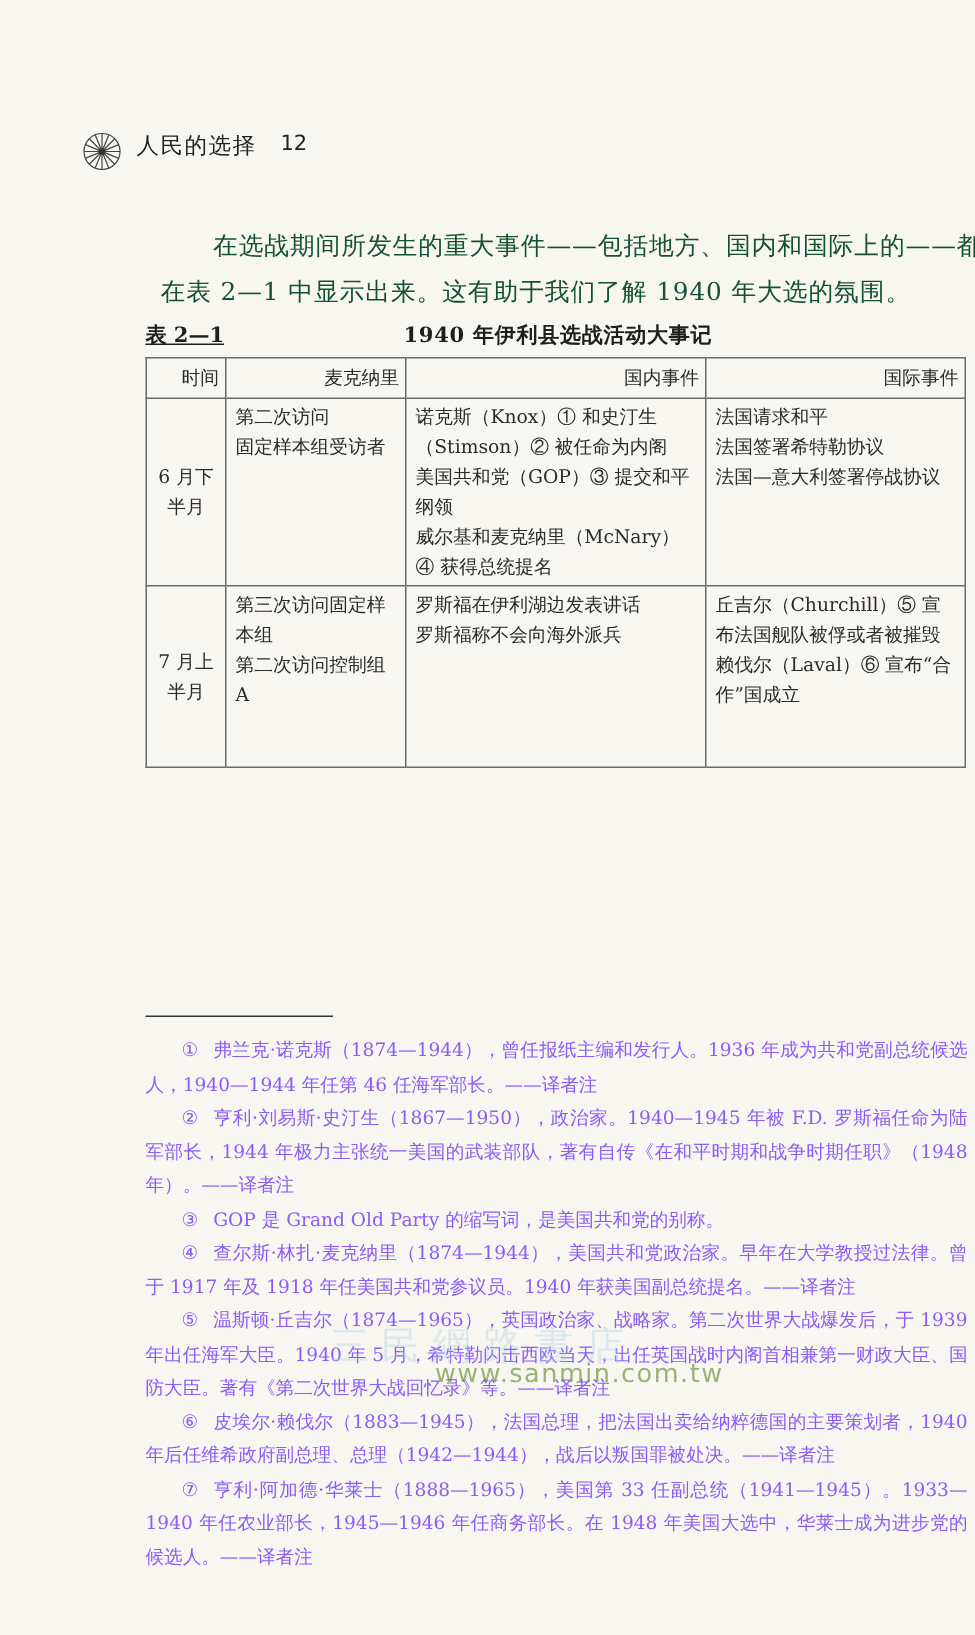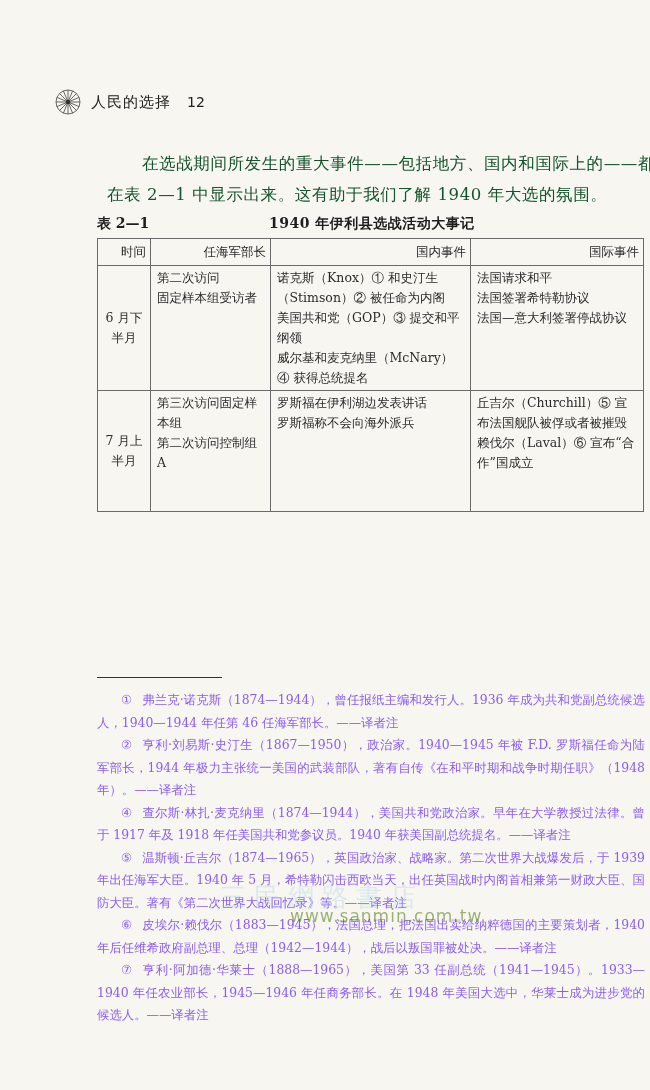--- a/index.html
+++ b/index.html
@@ -6,32 +6,32 @@
   body {
     width: 650px; height: 1090px; overflow: hidden;
     background: #f7f6f1;
     font-family: "DejaVu Serif", "Liberation Serif", serif;
     color: #2a2a2a;
     position: relative;
   }
   .page { position: absolute; left: 0; top: 0; width: 650px; height: 1090px; }
 
   
-  .running-header { position: absolute; left: 55px; top: 88px; height: 28px; display: flex; align-items: center; }
+  .running-header { position: absolute; left: 55px; top: 88px; height: 28px; display: flex; align-items: flex-start; }
   .emblem { width: 26px; height: 26px; margin-right: 10px; }
   .header-title { font-family: "DejaVu Sans", "Liberation Sans", sans-serif; font-size: 15px; color: #222; letter-spacing: 1px; }
   .header-page { font-family: "DejaVu Sans", "Liberation Sans", sans-serif; font-size: 14px; color: #222; margin-left: 16px; }
 
   
   .intro { position: absolute; left: 107px; top: 148px; width: 548px; font-size: 16.5px; line-height: 31px; color: #14532d; letter-spacing: 0.6px; }
   .intro p { margin: 0; text-indent: 35px; }
 
   
   .caption { position: absolute; left: 97px; top: 215px; width: 548px; height: 20px; font-weight: bold; font-size: 14px; color: #1e1e1e; }
-  .caption .label { position: absolute; left: 0; top: 0; }
+  .caption .label { position: absolute; left: 0; top: 0; text-decoration: underline; }
   .caption .title { position: absolute; left: 172px; top: 0; letter-spacing: 0.5px; }
 
   
   table.events {
     position: absolute; left: 97px; top: 238px; width: 546px;
     border-collapse: collapse; table-layout: fixed;
     font-size: 12.5px; line-height: 20px; color: #2b2b2b;
     border: 1.6px solid #555;
   }
   table.events th, table.events td { border: 1px solid #6a6a6a; vertical-align: top; padding: 2px 6px; }
@@ -90,21 +90,21 @@
   <table class="events">
     <colgroup>
         <col class="c1">
         <col class="c2">
         <col class="c3">
         <col class="c4">
       </colgroup>
     <thead>
       <tr>
         <th>时间</th>
-        <th>任海军部长</th>
+        <th>麦克纳里</th>
         <th>国内事件</th>
         <th>国际事件</th>
       </tr>
     </thead>
     <tbody>
       <tr class="r1">
         <td class="time">
           <span class="line">6 月下</span>
           <span class="line">半月</span>
         </td>
@@ -142,20 +142,21 @@
         </td>
       </tr>
     </tbody>
   </table>
 
   <div class="fn-rule"></div>
 
   <div class="footnotes">
     <p><span class="mark">①</span><span>弗兰克·诺克斯（1874—1944），曾任报纸主编和发行人。1936 年成为共和党副总统候选人，1940—1944 年任第 46 任海军部长。——译者注</span></p>
     <p><span class="mark">②</span><span>亨利·刘易斯·史汀生（1867—1950），政治家。1940—1945 年被 F.D. 罗斯福任命为陆军部长，1944 年极力主张统一美国的武装部队，著有自传《在和平时期和战争时期任职》（1948 年）。——译者注</span></p>
+    <p><span class="mark">③</span><span>GOP 是 Grand Old Party 的缩写词，是美国共和党的别称。</span></p>
     <p><span class="mark">④</span><span>查尔斯·林扎·麦克纳里（1874—1944），美国共和党政治家。早年在大学教授过法律。曾于 1917 年及 1918 年任美国共和党参议员。1940 年获美国副总统提名。——译者注</span></p>
     <p><span class="mark">⑤</span><span>温斯顿·丘吉尔（1874—1965），英国政治家、战略家。第二次世界大战爆发后，于 1939 年出任海军大臣。1940 年 5 月，希特勒闪击西欧当天，出任英国战时内阁首相兼第一财政大臣、国防大臣。著有《第二次世界大战回忆录》等。——译者注</span></p>
     <p><span class="mark">⑥</span><span>皮埃尔·赖伐尔（1883—1945），法国总理，把法国出卖给纳粹德国的主要策划者，1940 年后任维希政府副总理、总理（1942—1944），战后以叛国罪被处决。——译者注</span></p>
     <p><span class="mark">⑦</span><span>亨利·阿加德·华莱士（1888—1965），美国第 33 任副总统（1941—1945）。1933—1940 年任农业部长，1945—1946 年任商务部长。在 1948 年美国大选中，华莱士成为进步党的候选人。——译者注</span></p>
   </div>
 
   <div class="watermark-logo">三民網路書店</div>
   <div class="watermark">www.sanmin.com.tw</div>
 
 </div>

